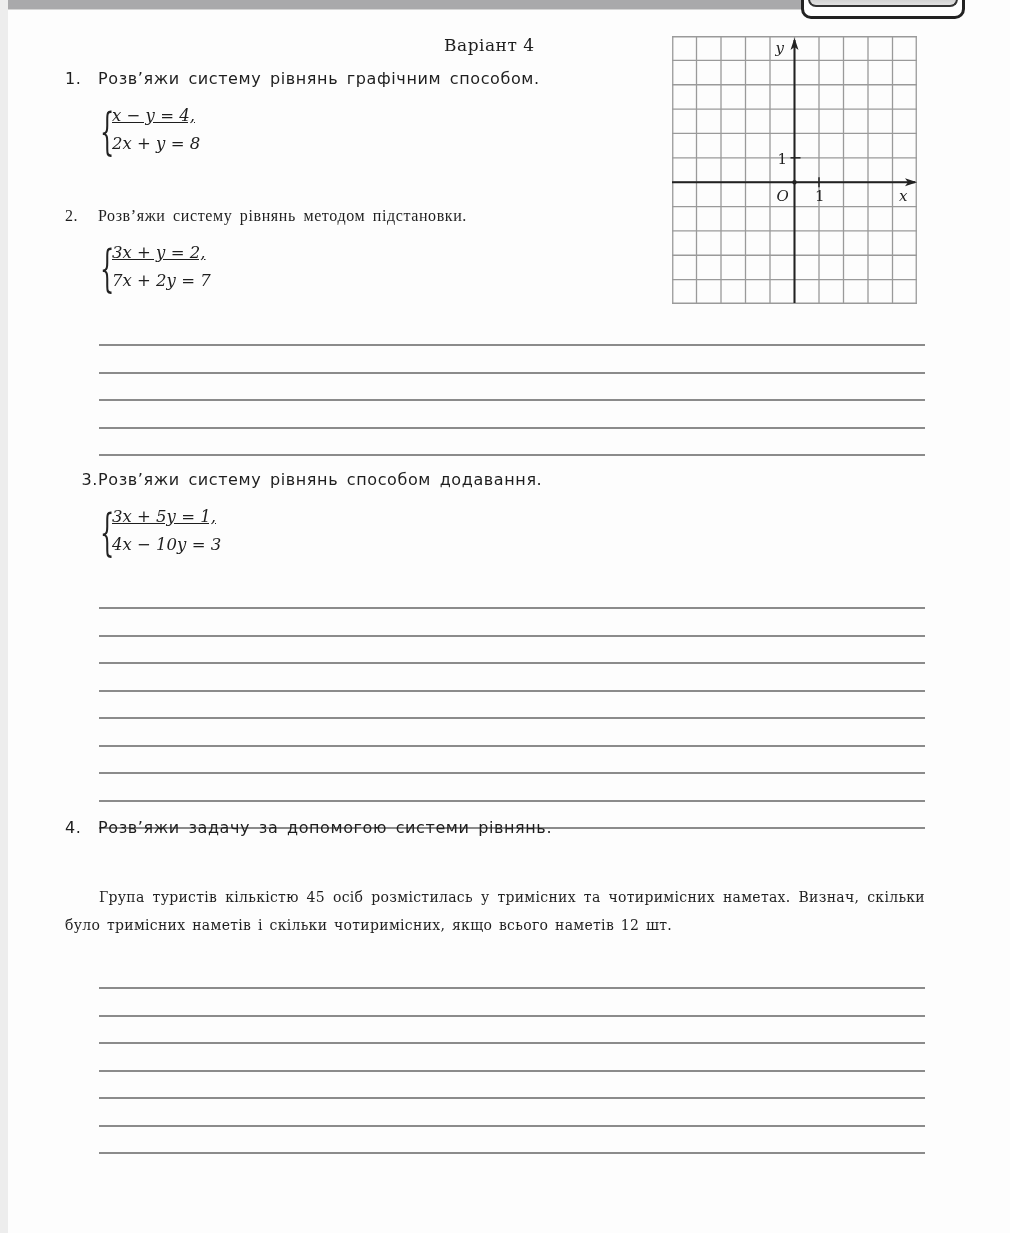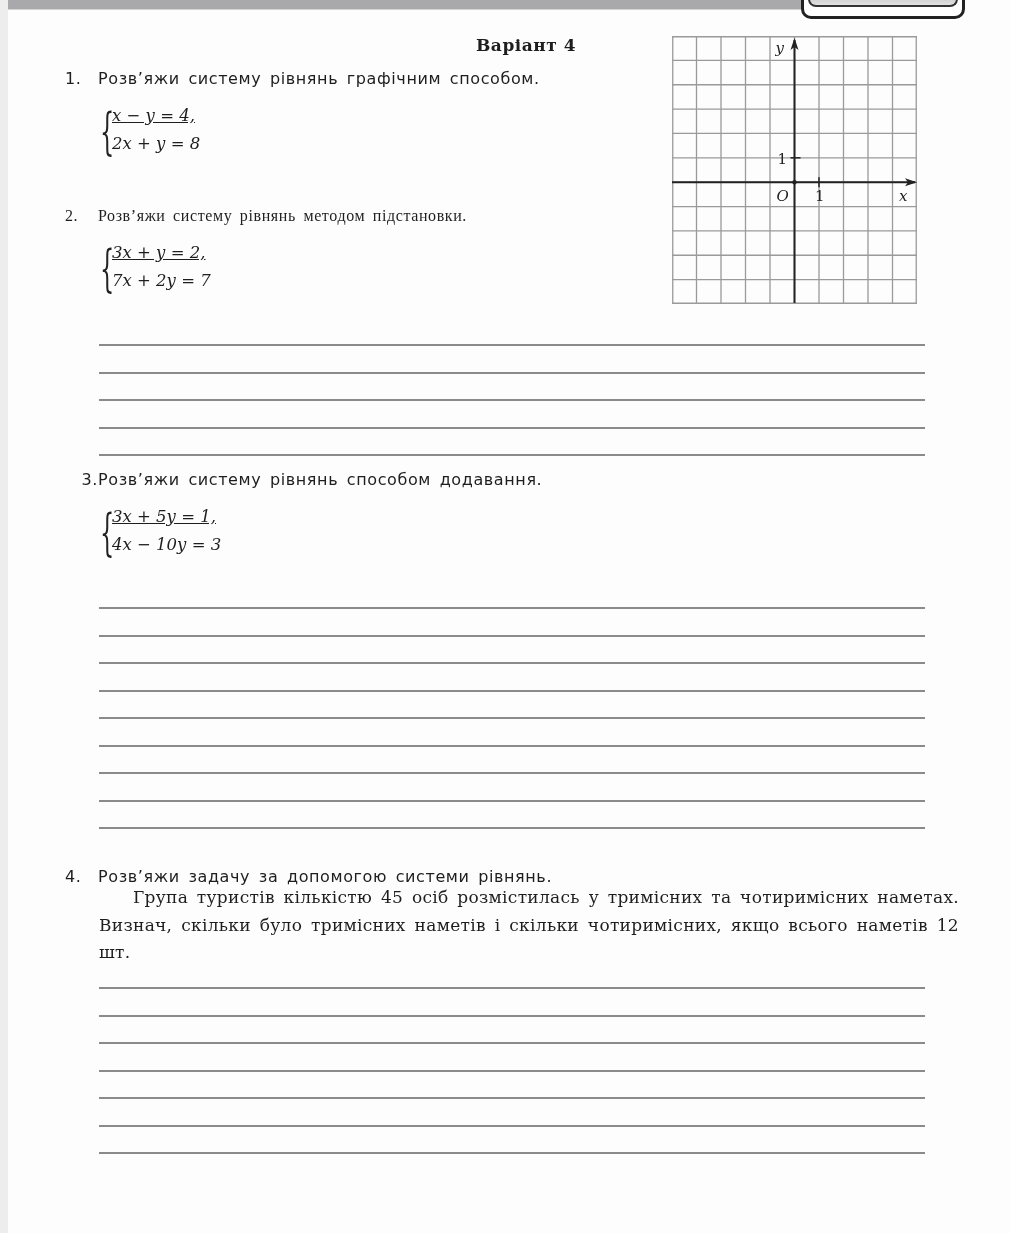--- a/index.html
+++ b/index.html
@@ -6,35 +6,35 @@
   body {
     width: 1010px; height: 1233px; position: relative; overflow: hidden;
     background: #fdfdfd;
     font-family: "DejaVu Sans", sans-serif; color: #1e1e1e;
   }
   .left-strip { position: absolute; left: 0; top: 0; width: 8px; height: 1233px; background: #ededed; }
   .top-band { position: absolute; left: 8px; top: 0; width: 800px; height: 9px; background: #a9a9ab; border-bottom: 1px solid #d5d5d5; }
   .tab-outer { position: absolute; left: 801px; top: -12px; width: 158px; height: 25px; border: 3px solid #222; border-radius: 10px; background: #fff; }
   .tab-inner { position: absolute; left: 4px; top: 0; right: 4px; height: 14px; border: 2px solid #333; border-top: none; border-radius: 0 0 8px 8px; background: linear-gradient(#bbb, #e2e2e2); }
 
-  .variant-title { position: absolute; left: 444px; top: 35px; font-family: "DejaVu Serif", serif; font-weight: bold; font-size: 17px; letter-spacing: 0.5px; margin-left: 32px; }
+  .variant-title { position: absolute; left: 444px; top: 35px; font-family: "DejaVu Serif", serif; font-weight: normal; font-size: 17px; letter-spacing: 0.5px; }
 
   .task-head { position: absolute; left: 65px; font-size: 16px; letter-spacing: 0.6px; word-spacing: 3px; }
   .task-head .num { display: inline-block; width: 33px; }
 
   .system { position: absolute; left: 100px; font-family: "DejaVu Serif", serif; font-size: 16.5px; }
   .system .brace { position: absolute; left: 0; top: -2px; font-size: 50px; line-height: 56px; font-weight: 100; transform: scaleX(0.45); transform-origin: left; color: #222; }
   .system .eq { position: absolute; left: 12px; white-space: nowrap; font-style: italic; }
   .system .eq1 { top: 0; text-decoration: underline; }
   .system .eq2 { top: 28px; }
 
   .lines { position: absolute; left: 99px; width: 826px; }
   .lines .rule { position: absolute; left: 0; width: 826px; height: 2px; background: #8b8b8b; }
 
-  .problem-text { position: absolute; left: 65px; top: 884px; width: 860px; font-family: "DejaVu Serif", serif; font-size: 17px; line-height: 27.5px; text-align: justify; text-indent: 34px; letter-spacing: 0.3px; word-spacing: 2px; margin-left: 34px; }
+  .problem-text { position: absolute; left: 65px; top: 884px; width: 860px; font-family: "DejaVu Serif", serif; font-size: 14px; line-height: 27.5px; text-align: justify; text-indent: 34px; letter-spacing: 0.3px; word-spacing: 2px; }
 
   .grid-wrap { position: absolute; left: 672px; top: 36px; width: 245px; height: 268px; }
   .grid-wrap svg { display: block; }
   .glabel { font-family: "DejaVu Serif", serif; font-size: 15px; fill: #222; }
   .glabel.it { font-style: italic; }
 </style>
 </head>
 <body>
 
 <div class="left-strip"></div>
@@ -123,21 +123,21 @@
     <div class="rule" style="top: 27.5px;"></div>
     <div class="rule" style="top: 55px;"></div>
     <div class="rule" style="top: 82.5px;"></div>
     <div class="rule" style="top: 110px;"></div>
     <div class="rule" style="top: 137.5px;"></div>
     <div class="rule" style="top: 165px;"></div>
     <div class="rule" style="top: 192.5px;"></div>
     <div class="rule" style="top: 220px;"></div>
   </div>
 
-<div class="task-head" style="top:867px;">
+<div class="task-head" style="top:818px;">
   <span class="num">4.</span><span>Розв’яжи задачу за допомогою системи рівнянь.</span>
 </div>
 <div class="problem-text">Група туристів кількістю 45 осіб розмістилась у тримісних та чотиримісних наметах. Визнач, скільки було тримісних наметів і скільки чотиримісних, якщо всього наметів 12 шт.</div>
 <div class="lines" id="lines-4" style="top:987px;">
     <div class="rule" style="top: 0px;"></div>
     <div class="rule" style="top: 27.5px;"></div>
     <div class="rule" style="top: 55px;"></div>
     <div class="rule" style="top: 82.5px;"></div>
     <div class="rule" style="top: 110px;"></div>
     <div class="rule" style="top: 137.5px;"></div>

